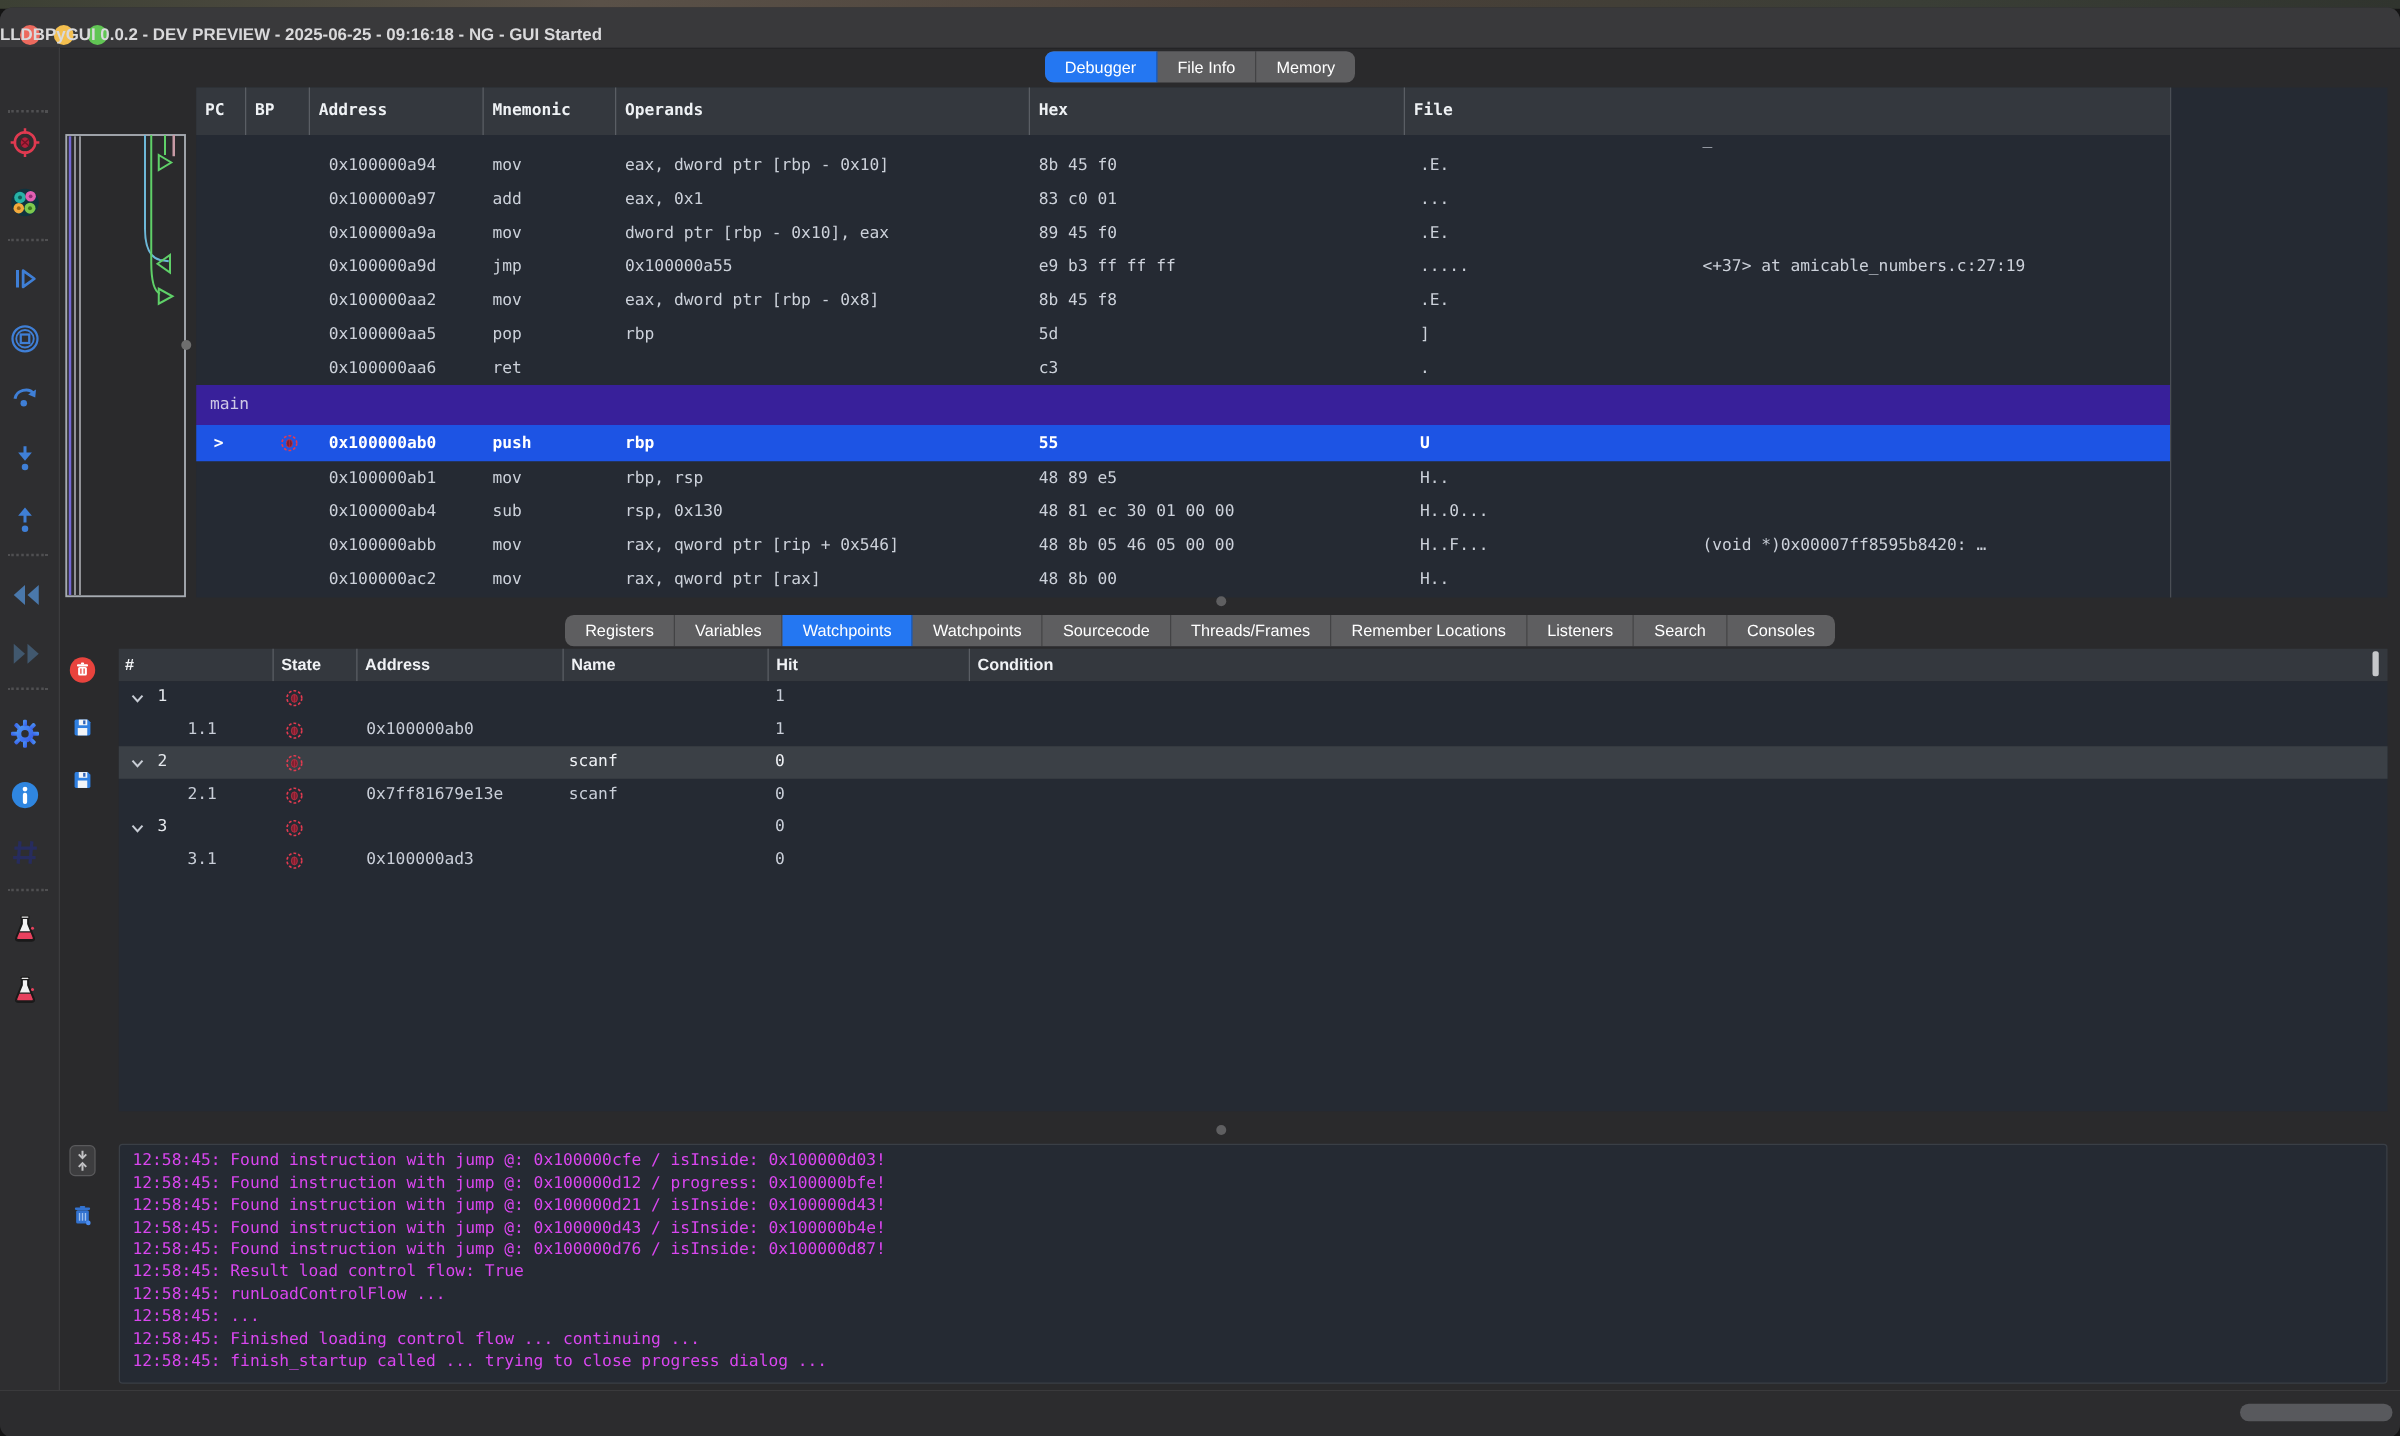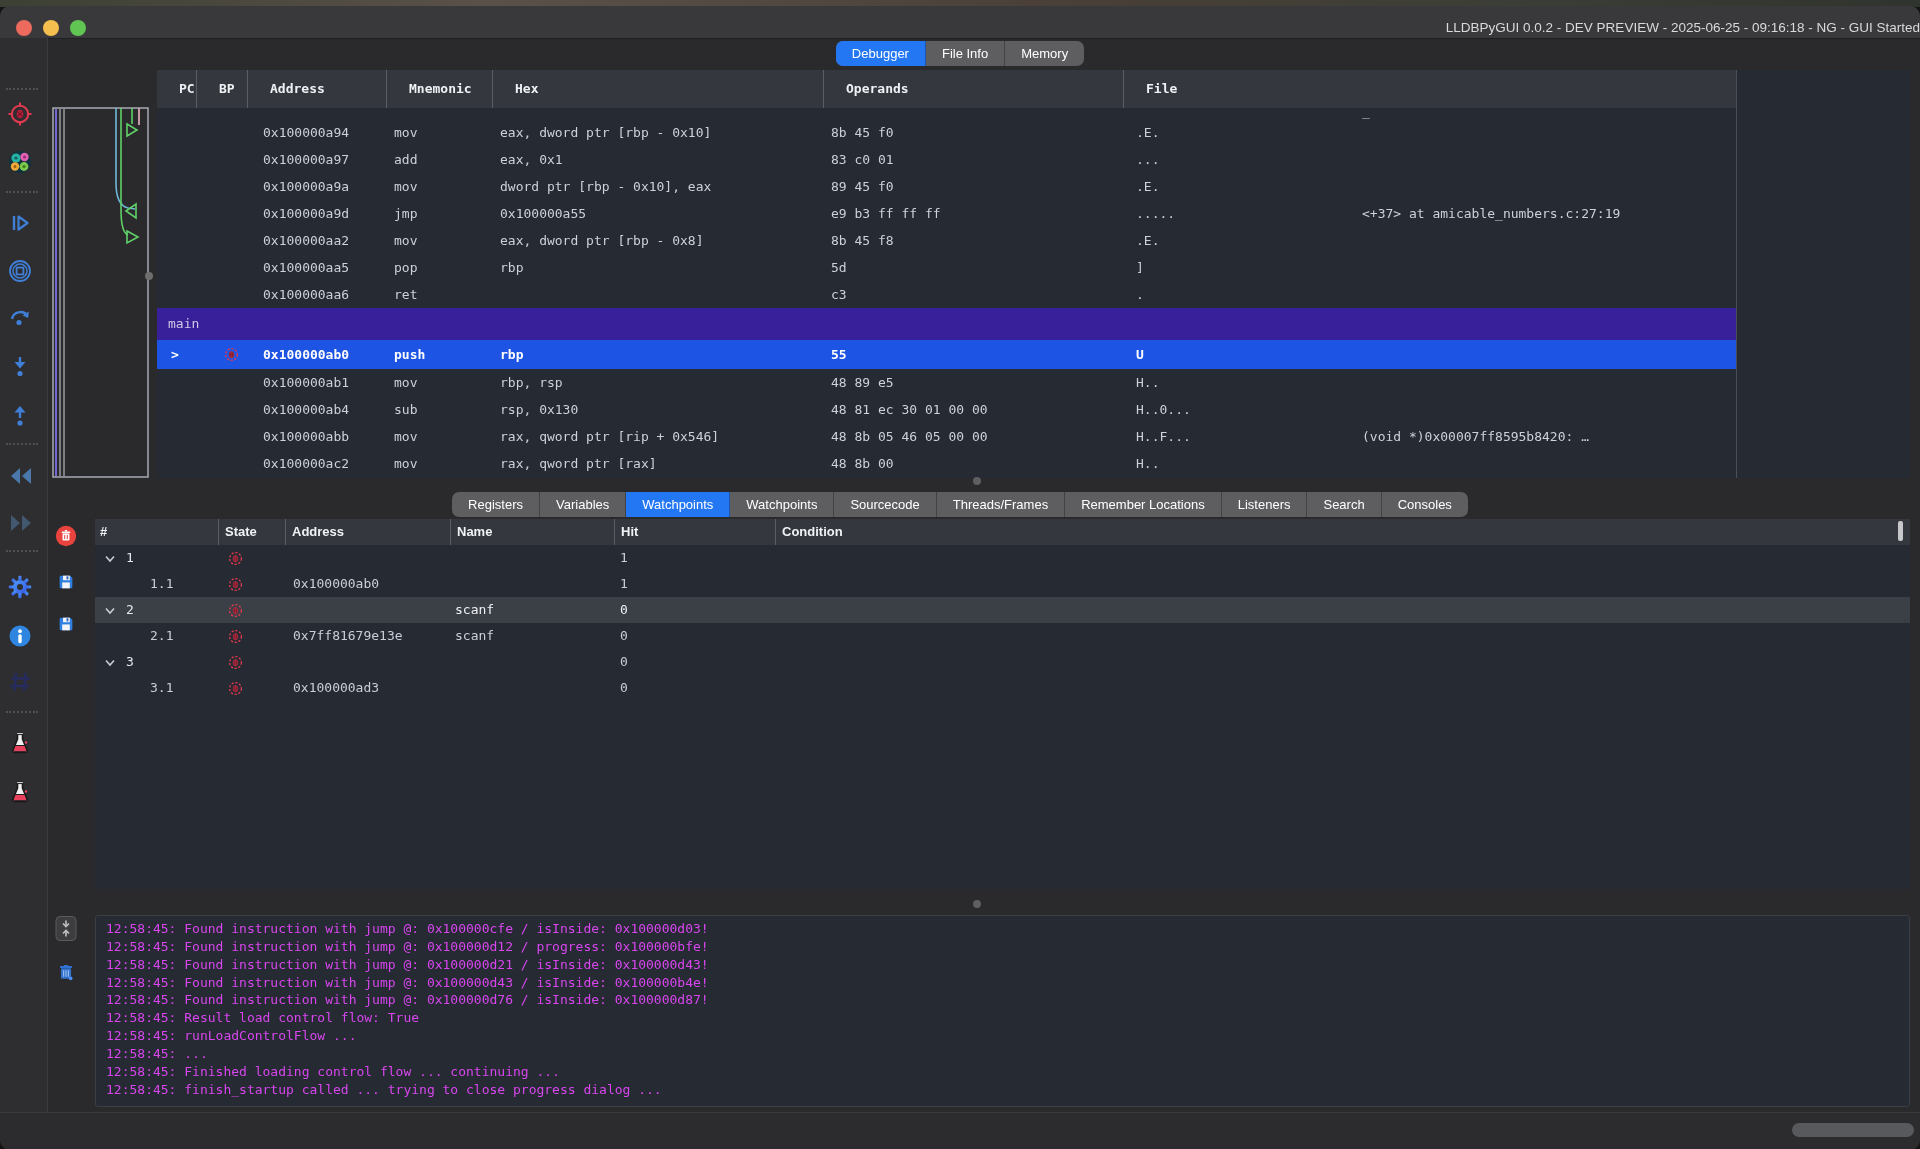--- a/index.html
+++ b/index.html
@@ -9,40 +9,40 @@
     background:linear-gradient(90deg,#3c4034,#5a5148 25%,#4a4038 55%,#3a3e36 80%,#30342e);}
   .window-bg{position:absolute;left:0;top:6px;right:0;bottom:0;background:#2a2a2c;
     border-radius:10px 10px 10px 10px;}
   
   .titlebar{position:absolute;left:0;top:6px;width:1920px;height:32px;background:#39393b;
     border-radius:10px 10px 0 0;border-bottom:1px solid #1f1f21;}
   .tl{position:absolute;top:14px;width:16px;height:16px;border-radius:50%;}
   .tl.close{left:16px;background:#ed6a5e;}
   .tl.min{left:43px;background:#f4bf4f;}
   .tl.max{left:70px;background:#61c554;}
-  .wtitle{position:absolute;left:0;right:0;top:6px;height:32px;line-height:32px;text-align:right;
-    font-size:13.5px;font-weight:normal;color:#d9d9db;}
+  .wtitle{position:absolute;left:0;right:0;top:6px;height:32px;line-height:32px;text-align:left;
+    font-size:13.5px;font-weight:bold;color:#d9d9db;}
   
   .ltoolbar{position:absolute;left:0;top:38px;width:47px;height:1074px;background:#2e2e30;
     border-right:1px solid #3c3c3e;}
   .tbtn{position:absolute;left:7px;width:26px;height:26px;background:none;border:none;padding:0;cursor:pointer;}
   .tbtn svg{display:block;}
   .tsep{position:absolute;left:6px;width:32px;border-top:2px dotted #505052;}
   
   .maintabs{position:absolute;left:0;top:41px;width:1920px;display:flex;justify-content:center;}
   .seg-group{display:inline-flex;border-radius:7px;overflow:hidden;background:#5e5e60;height:25px;}
   .seg{padding:0 16px;line-height:25px;font-size:13px;color:#fff;border-right:1px solid rgba(0,0,0,.28);cursor:pointer;}
   .seg:last-child{border-right:none;}
   .seg.sel{background:#2477f2;}
   
   .disasm-bg{position:absolute;left:157px;top:70px;width:1753px;height:408px;background:#252a33;}
   .dhead{position:absolute;left:157px;top:70px;width:1579px;height:38px;background:#34383e;
     display:grid;grid-template-columns:39px 51px 139px 106px 331px 300px 229px 384px;
     font:600 13px/38px "DejaVu Sans Mono","Liberation Mono",monospace;color:#eef1f4;}
-  .dhead>div{padding-left:22px;border-left:1px solid #5a5e64;overflow:hidden;white-space:nowrap;}
+  .dhead>div{padding-left:7px;border-left:1px solid #5a5e64;overflow:hidden;white-space:nowrap;}
   .dhead>div:first-child{border-left:none;}
   .dright-line{position:absolute;left:1736px;top:70px;width:1px;height:408px;background:#4a4e55;}
   .drows{position:absolute;left:157px;top:108px;width:1579px;}
   .drow{display:grid;grid-template-columns:39px 51px 139px 106px 331px 300px 229px 384px;height:27px;
     font:13px/27px "DejaVu Sans Mono","Liberation Mono",monospace;color:#ccd1da;white-space:pre;cursor:default;}
   .drow>div{overflow:hidden;}
   .drow.selected{background:#1d54e4;color:#ffffff;font-weight:bold;height:29px;line-height:29px;}
   .drow.lbl{display:block;background:#38209a;color:#cfc9e6;height:32px;line-height:32px;padding-left:11px;}
   .drow.partial{height:11px;line-height:8px;overflow:hidden;}
   .c-pc{padding-left:14px}.c-bp{padding-left:28px;display:flex;align-items:center}
@@ -252,22 +252,22 @@
     <polygon points="78,106 88,99 88,113" fill="none" stroke="#5fd068" stroke-width="1.6"></polygon>
     <path d="M73 3 V105 Q73 127 80 130" fill="none" stroke="#5fd068" stroke-width="1.6"></path>
     <polygon points="79,126 90,132 79,138" fill="none" stroke="#5fd068" stroke-width="1.6"></polygon>
     <circle cx="101" cy="171" r="4" fill="#6e6e6e"></circle>
   </svg>
   <div class="dhead" id="dheader">
       <div>PC</div>
       <div>BP</div>
       <div>Address</div>
       <div>Mnemonic</div>
+      <div>Operands</div>
       <div>Hex</div>
-      <div>Operands</div>
       <div>File</div>
     </div>
   <div class="drows" id="drows">
       <div class="drow partial"><div class="c-pc"></div><div class="c-bp"></div><div class="c-addr"></div><div class="c-mn"></div><div class="c-op"></div><div class="c-hex"></div><div class="c-data"></div><div class="c-com">_</div></div>
       <div class="drow"><div class="c-pc"></div><div class="c-bp"></div><div class="c-addr">0x100000a94</div><div class="c-mn">mov</div><div class="c-op">eax, dword ptr [rbp - 0x10]</div><div class="c-hex">8b 45 f0</div><div class="c-data">.E.</div><div class="c-com"></div></div>
       <div class="drow"><div class="c-pc"></div><div class="c-bp"></div><div class="c-addr">0x100000a97</div><div class="c-mn">add</div><div class="c-op">eax, 0x1</div><div class="c-hex">83 c0 01</div><div class="c-data">...</div><div class="c-com"></div></div>
       <div class="drow"><div class="c-pc"></div><div class="c-bp"></div><div class="c-addr">0x100000a9a</div><div class="c-mn">mov</div><div class="c-op">dword ptr [rbp - 0x10], eax</div><div class="c-hex">89 45 f0</div><div class="c-data">.E.</div><div class="c-com"></div></div>
       <div class="drow"><div class="c-pc"></div><div class="c-bp"></div><div class="c-addr">0x100000a9d</div><div class="c-mn">jmp</div><div class="c-op">0x100000a55</div><div class="c-hex">e9 b3 ff ff ff</div><div class="c-data">.....</div><div class="c-com">&lt;+37&gt; at amicable_numbers.c:27:19</div></div>
       <div class="drow"><div class="c-pc"></div><div class="c-bp"></div><div class="c-addr">0x100000aa2</div><div class="c-mn">mov</div><div class="c-op">eax, dword ptr [rbp - 0x8]</div><div class="c-hex">8b 45 f8</div><div class="c-data">.E.</div><div class="c-com"></div></div>
       <div class="drow"><div class="c-pc"></div><div class="c-bp"></div><div class="c-addr">0x100000aa5</div><div class="c-mn">pop</div><div class="c-op">rbp</div><div class="c-hex">5d</div><div class="c-data">]</div><div class="c-com"></div></div>

